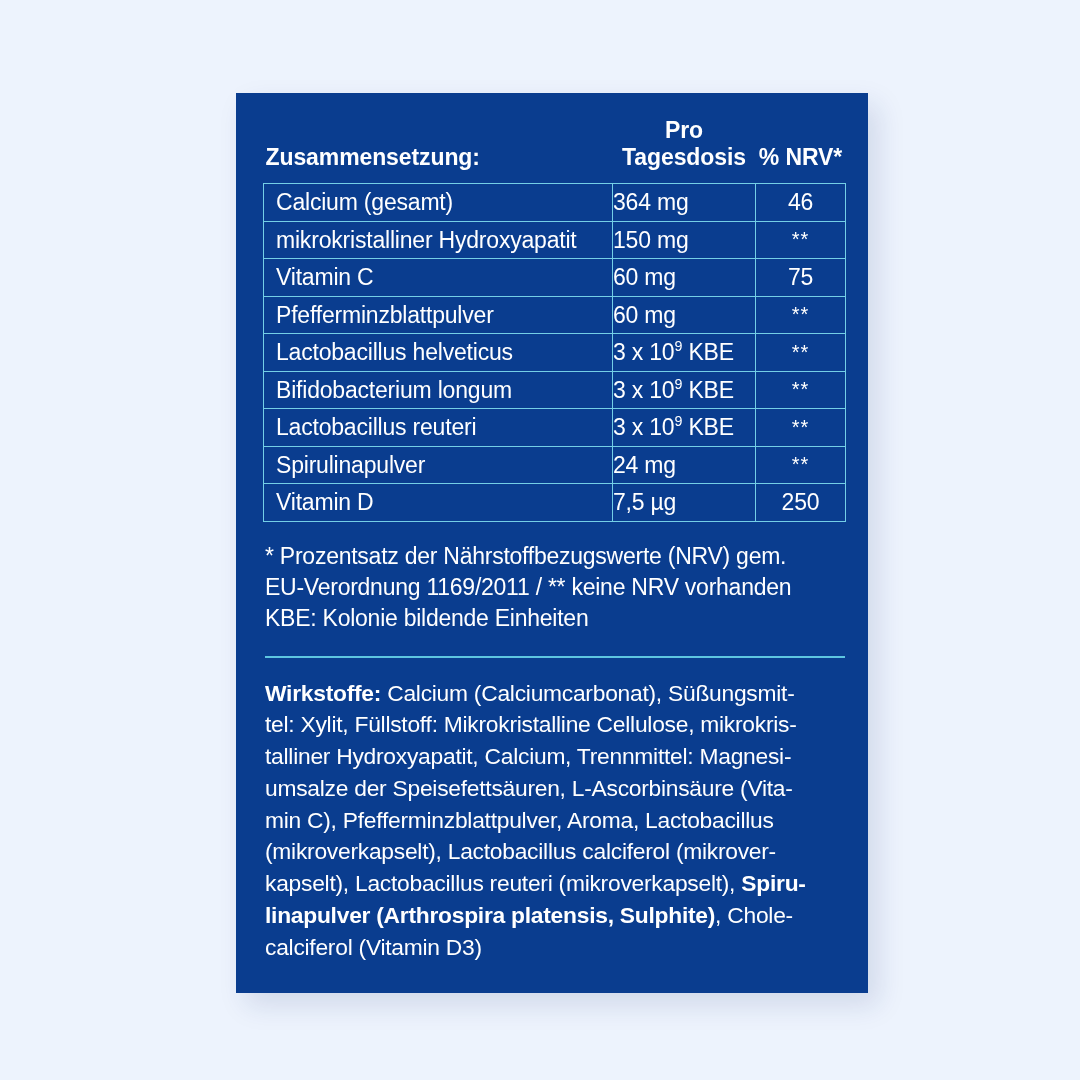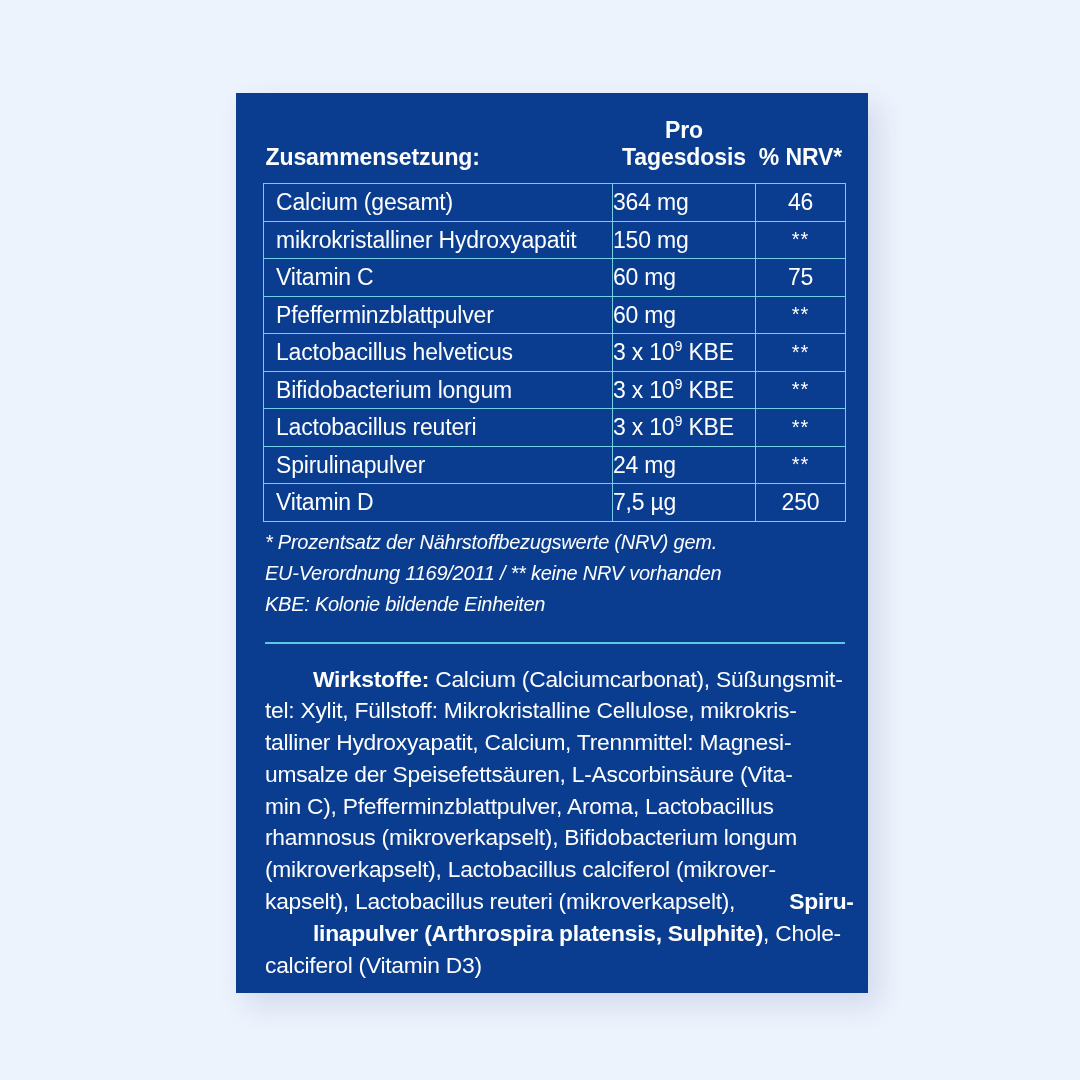--- a/index.html
+++ b/index.html
@@ -100,27 +100,26 @@
     letter-spacing: 1px;
   }
   .nutri-table tbody td sup {
     font-size: 0.62em;
     vertical-align: super;
     line-height: 0;
   }
 
   
   .footnotes {
-    margin-top: 5px;
-    color: #ffffff;
-    font-size: 20px;
+    margin-top: 19px;
+    color: #ffffff;
+    font-size: 23px;
     line-height: 31px;
     letter-spacing: -0.25px;
     padding-left: 2px;
-    font-style: italic;
   }
   .footnotes .fn-line { display: block; white-space: nowrap; }
 
   
   .divider {
     margin-top: 22px;
     margin-left: 2px;
     width: 580px;
     height: 2px;
     background: #5ec6e0;
@@ -136,21 +135,20 @@
     letter-spacing: -0.25px;
     width: 582px;
   }
   .ingredients .ing-line {
     display: block;
     white-space: nowrap;
   }
   .ingredients b,
   .ingredients strong {
     font-weight: bold;
-    margin-left: 48px;
   }
 </style>
 </head>
 <body>
 
 <div class="stage">
 
   <div class="panel">
     <div class="panel-inner">
 
@@ -223,21 +221,20 @@
       </div>
 
       <div class="divider"></div>
 
       <div class="ingredients">
         <span class="ing-line"><b>Wirkstoffe:</b><span> Calcium (Calciumcarbonat), Süßungsmit-</span></span>
         <span class="ing-line">tel: Xylit, Füllstoff: Mikrokristalline Cellulose, mikrokris-</span>
         <span class="ing-line">talliner Hydroxyapatit, Calcium, Trennmittel: Magnesi-</span>
         <span class="ing-line">umsalze der Speisefettsäuren, L-Ascorbinsäure (Vita-</span>
         <span class="ing-line">min C), Pfefferminzblattpulver, Aroma, Lactobacillus</span>
-        <span class="ing-line">rhamnosus (mikroverkapselt), Bifidobacterium longum</span>
         <span class="ing-line">(mikroverkapselt), Lactobacillus calciferol (mikrover-</span>
         <span class="ing-line"><span>kapselt), Lactobacillus reuteri (mikroverkapselt), </span><b>Spiru-</b></span>
         <span class="ing-line"><b>linapulver (Arthrospira platensis, Sulphite)</b><span>, Chole-</span></span>
         <span class="ing-line">calciferol (Vitamin D3)</span>
       </div>
 
     </div>
   </div>
 
 </div>

